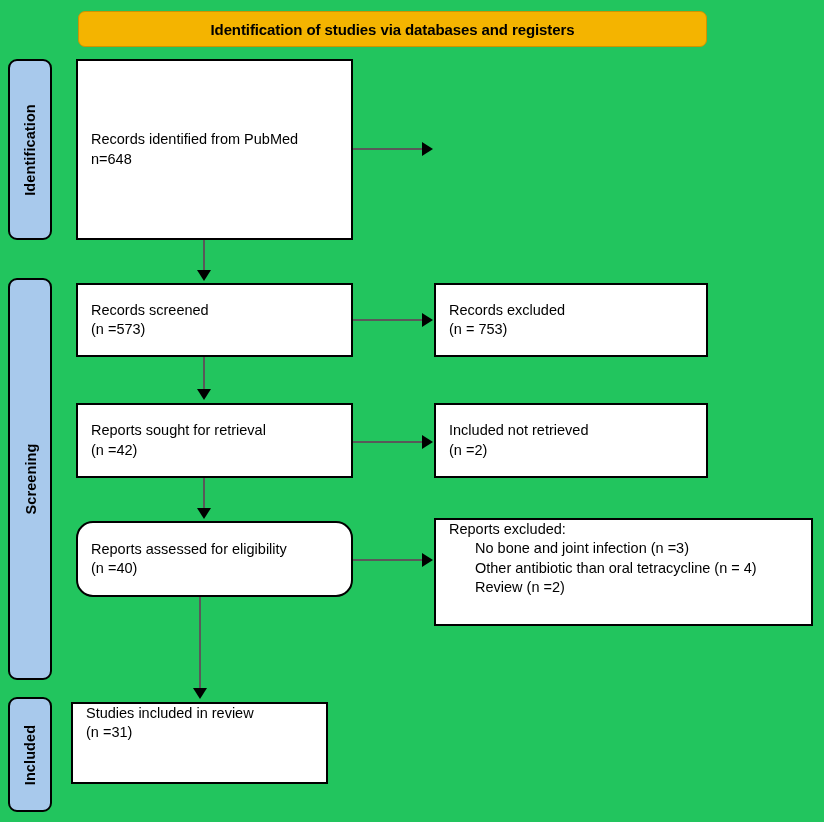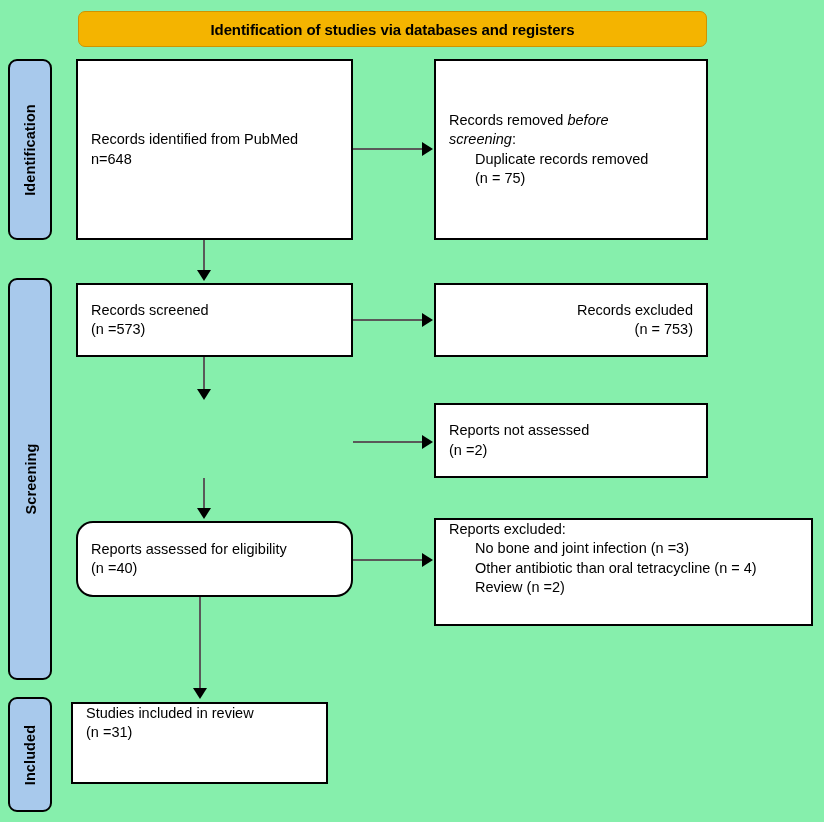--- a/index.html
+++ b/index.html
@@ -7,21 +7,21 @@
     padding: 0;
     background: #ffffff;
   }
   body {
     font-family: "Liberation Sans", sans-serif;
   }
   #diagram {
     position: relative;
     width: 824px;
     height: 822px;
-    background: #86efac;
+    background: #22c55e;
     overflow: hidden;
   }
 
   
   .banner {
     position: absolute;
     box-sizing: border-box;
     background: #f4b400;
     border: 1.5px solid #cf9400;
     border-radius: 7px;
@@ -131,47 +131,45 @@
     <span>Included</span>
   </div>
 
   <div class="flow-box" style="left:76px; top:59px; width:277px; height:181px;">
     <div class="box-inner">
       <div class="box-line">Records identified from PubMed</div>
       <div class="box-line">n=648</div>
     </div>
   </div>
 
-  <div class="flow-box" style="left:434px; top:59px; width:274px; height:181px;">
-    <div class="box-inner">
-      <div class="box-line"><span>Records removed </span><span class="ital">before</span></div>
-      <div class="box-line"><span class="ital">screening</span><span>:</span></div>
-      <div class="box-line indent">Duplicate records removed</div>
-      <div class="box-line indent">(n = 75)</div>
-    </div>
-  </div>
 
   <div class="flow-box" style="left:76px; top:283px; width:277px; height:74px;">
     <div class="box-inner">
       <div class="box-line">Records screened</div>
       <div class="box-line">(n =573)</div>
     </div>
   </div>
 
-  <div class="flow-box" style="left:434px; top:283px; width:274px; height:74px;text-align:right;">
+  <div class="flow-box" style="left:434px; top:283px; width:274px; height:74px;">
     <div class="box-inner">
       <div class="box-line">Records excluded</div>
       <div class="box-line">(n = 753)</div>
     </div>
   </div>
 
+  <div class="flow-box" style="left:76px; top:403px; width:277px; height:75px;">
+    <div class="box-inner">
+      <div class="box-line">Reports sought for retrieval</div>
+      <div class="box-line">(n =42)</div>
+    </div>
+  </div>
 
   <div class="flow-box" style="left:434px; top:403px; width:274px; height:75px;">
     <div class="box-inner">
-      <div class="box-line">Reports not assessed</div>
+      <div class="box-line">Included not retrieved</div>
       <div class="box-line">(n =2)</div>
     </div>
   </div>
 
   <div class="flow-box" style="left:76px; top:521px; width:277px; height:76px;border-radius:17px;">
     <div class="box-inner">
       <div class="box-line">Reports assessed for eligibility</div>
       <div class="box-line">(n =40)</div>
     </div>
   </div>

